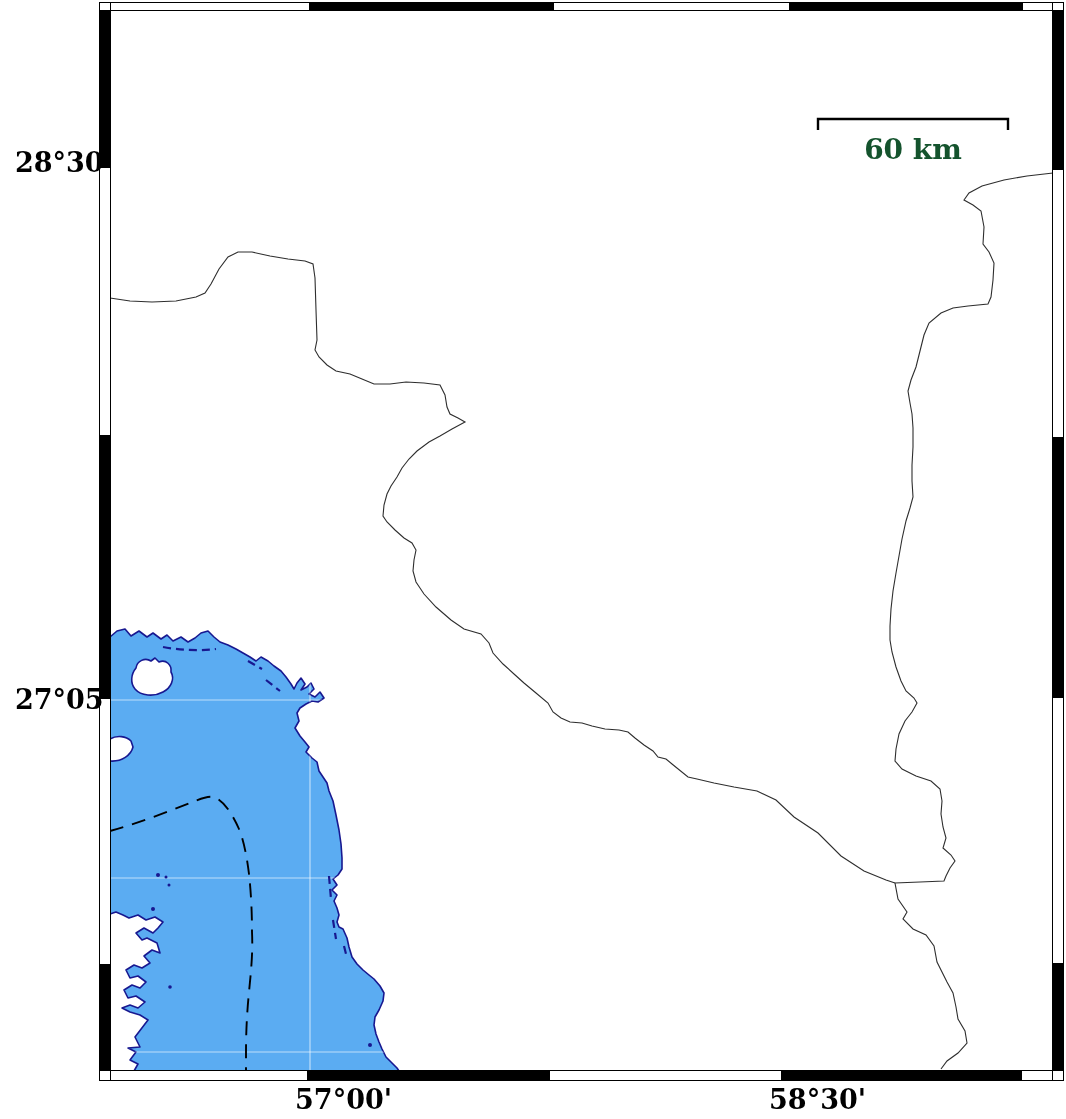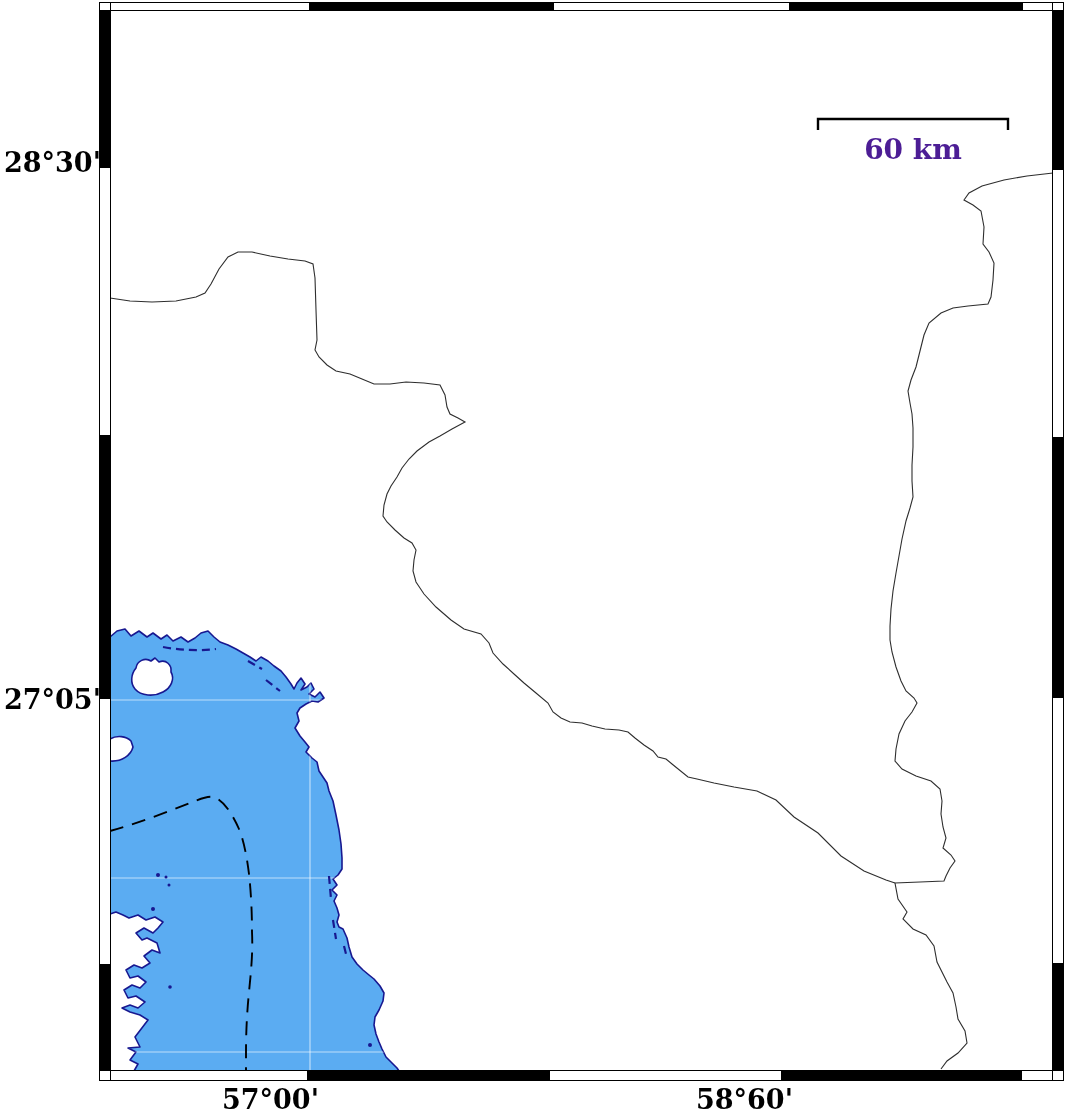--- a/index.html
+++ b/index.html
@@ -5,23 +5,23 @@
   html,body{margin:0;padding:0;background:#ffffff;}
   #stage{
     position:relative;width:1066px;height:1119px;background:#ffffff;overflow:hidden;
     font-family:"DejaVu Serif","Liberation Serif",serif;
   }
   #mapsvg{position:absolute;left:0;top:0;}
   .geo-label{
     position:absolute;color:#000;font-weight:bold;font-size:27px;
     line-height:30px;white-space:nowrap;
   }
-  .lat{width:90px;left:4px;text-align:center;}
-  .lon{width:170px;text-align:left;}
-  .scale-label{position:absolute;color:#4c1d95;font-weight:bold;font-size:28px;
+  .lat{width:90px;left:15px;text-align:center;}
+  .lon{width:170px;text-align:right;}
+  .scale-label{position:absolute;color:#14532d;font-weight:bold;font-size:28px;
     width:170px;text-align:center;}
 </style>
 </head>
 <body>
 
 <div id="stage">
 
 <svg id="mapsvg" width="1066" height="1119" viewBox="0 0 1066 1119">
 
   <defs>
@@ -148,17 +148,17 @@
     </g>
   </g>
 </svg>
 
 <div class="geo-label lat" style="top:148px;">28°30'</div>
 
 <div class="geo-label lat" style="top:685px;">27°05'</div>
 
 <div class="geo-label lon" style="left:222px;top:1085px;">57°00'</div>
 
-<div class="geo-label lon" style="left:696px;top:1085px;">58°60'</div>
+<div class="geo-label lon" style="left:696px;top:1085px;">58°30'</div>
 
 <div class="scale-label" style="left:828px;top:133px;">60 km</div>
 
 </div>
 
 </body></html>

